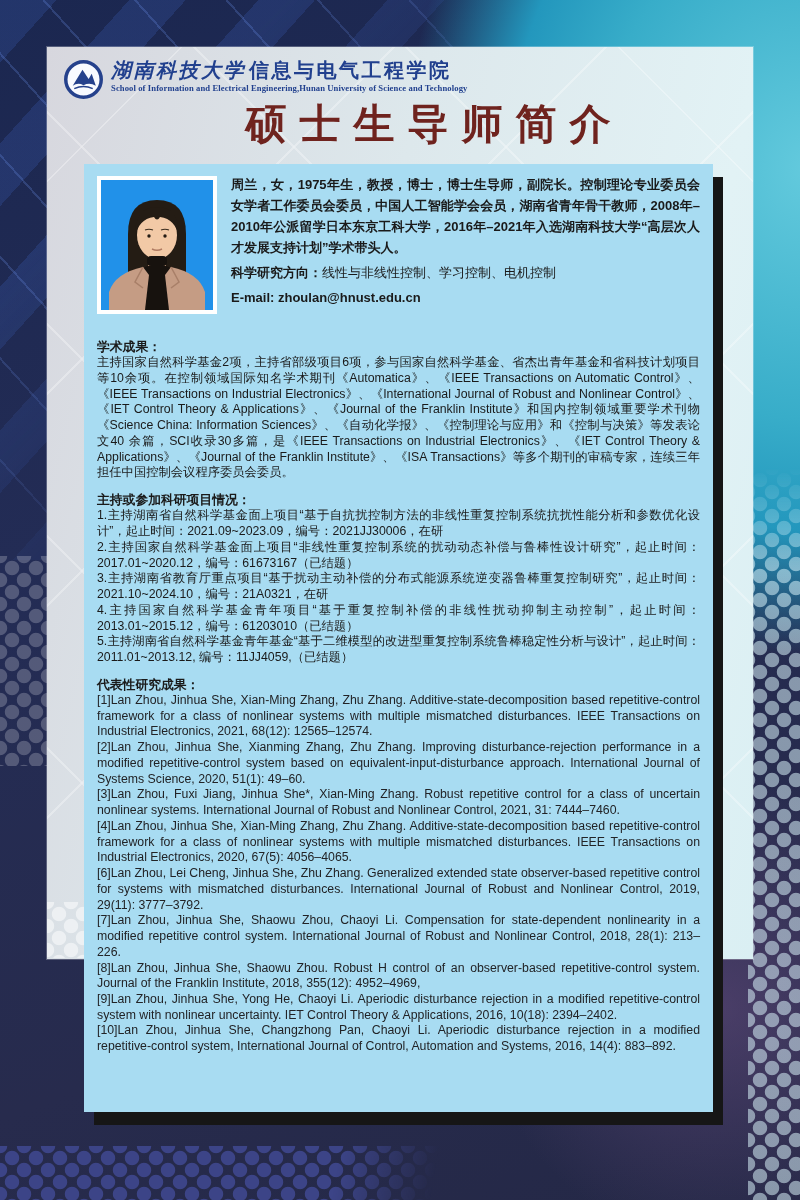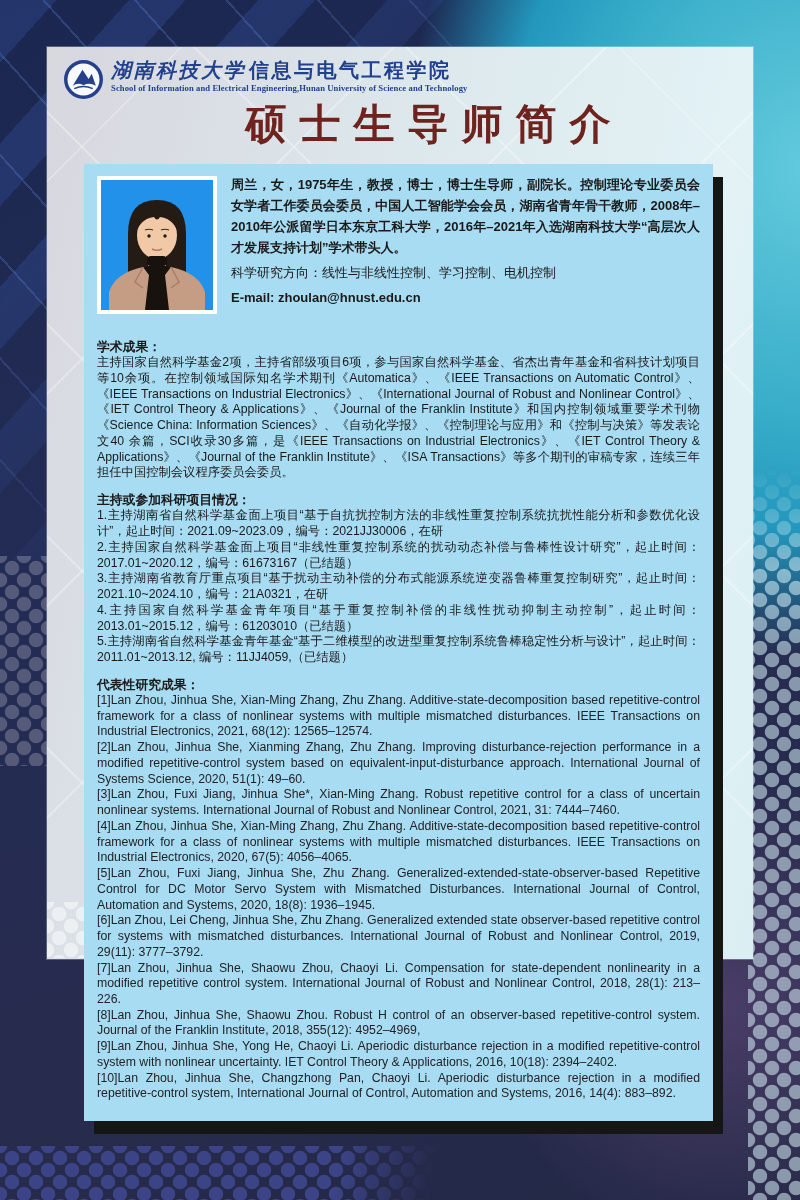--- a/index.html
+++ b/index.html
@@ -52,21 +52,21 @@
 
   .content-box{position:absolute;left:37px;top:117px;width:629px;min-height:948px;
     background:#a8dcf2;box-shadow:10px 13px 0 0 #161616;
     padding:10px 13px 19px 13px;box-sizing:border-box;color:#1a1a1a;}
 
   .photo-frame{float:left;width:112px;height:130px;background:#2191e9;border:4px solid #ffffff;margin:2px 14px 6px 0;}
   .photo-frame svg{display:block;}
 
   .bio{margin:0;font-size:13px;font-weight:700;line-height:1.62;text-align:justify;}
   .bio-line{margin:4px 0 0 0;font-size:13px;line-height:1.62;}
-  .bio-line .lbl{font-weight:400;text-align:center;}
+  .bio-line .lbl{font-weight:700;text-align:center;}
   .email-line{font-weight:700;}
   .clear{clear:both;height:8px;}
 
   section{margin-top:10px;}
   section h2{margin:0;font-size:12.8px;font-weight:700;line-height:1.35;}
   section p{margin:0;font-size:12.3px;line-height:1.28;text-align:justify;}
   .cn-weight p{font-weight:400;}
   .pubs p{font-weight:400;color:#222326;}
 </style>
 </head>
@@ -142,21 +142,20 @@
         <p>4.主持国家自然科学基金青年项目“基于重复控制补偿的非线性扰动抑制主动控制”，起止时间：2013.01~2015.12，编号：61203010（已结题）</p>
         <p>5.主持湖南省自然科学基金青年基金“基于二维模型的改进型重复控制系统鲁棒稳定性分析与设计”，起止时间：2011.01~2013.12, 编号：11JJ4059,（已结题）</p>
       </section>
 
       <section class="pubs">
         <h2>代表性研究成果：</h2>
         <p>[1]Lan Zhou, Jinhua She, Xian-Ming Zhang, Zhu Zhang. Additive-state-decomposition based repetitive-control framework for a class of nonlinear systems with multiple mismatched disturbances. IEEE Transactions on Industrial Electronics, 2021, 68(12): 12565–12574.</p>
         <p>[2]Lan Zhou, Jinhua She, Xianming Zhang, Zhu Zhang. Improving disturbance-rejection performance in a modified repetitive-control system based on equivalent-input-disturbance approach. International Journal of Systems Science, 2020, 51(1): 49–60.</p>
         <p>[3]Lan Zhou, Fuxi Jiang, Jinhua She*, Xian-Ming Zhang. Robust repetitive control for a class of uncertain nonlinear systems. International Journal of Robust and Nonlinear Control, 2021, 31: 7444–7460.</p>
         <p>[4]Lan Zhou, Jinhua She, Xian-Ming Zhang, Zhu Zhang. Additive-state-decomposition based repetitive-control framework for a class of nonlinear systems with multiple mismatched disturbances. IEEE Transactions on Industrial Electronics, 2020, 67(5): 4056–4065.</p>
-        <p>[5]Lan Zhou, Fuxi Jiang, Jinhua She, Zhu Zhang. Generalized-extended-state-observer-based Repetitive Control for DC Motor Servo System with Mismatched Disturbances. International Journal of Control, Automation and Systems, 2020, 18(8): 1936–1945.</p>
         <p>[6]Lan Zhou, Lei Cheng, Jinhua She, Zhu Zhang. Generalized extended state observer-based repetitive control for systems with mismatched disturbances. International Journal of Robust and Nonlinear Control, 2019, 29(11): 3777–3792.</p>
         <p>[7]Lan Zhou, Jinhua She, Shaowu Zhou, Chaoyi Li. Compensation for state-dependent nonlinearity in a modified repetitive control system. International Journal of Robust and Nonlinear Control, 2018, 28(1): 213–226.</p>
         <p>[8]Lan Zhou, Jinhua She, Shaowu Zhou. Robust H control of an observer-based repetitive-control system. Journal of the Franklin Institute, 2018, 355(12): 4952–4969,</p>
         <p>[9]Lan Zhou, Jinhua She, Yong He, Chaoyi Li. Aperiodic disturbance rejection in a modified repetitive-control system with nonlinear uncertainty. IET Control Theory &amp; Applications, 2016, 10(18): 2394–2402.</p>
         <p>[10]Lan Zhou, Jinhua She, Changzhong Pan, Chaoyi Li. Aperiodic disturbance rejection in a modified repetitive-control system, International Journal of Control, Automation and Systems, 2016, 14(4): 883–892.</p>
       </section>
     </div>
   </div>
 </div>
 

